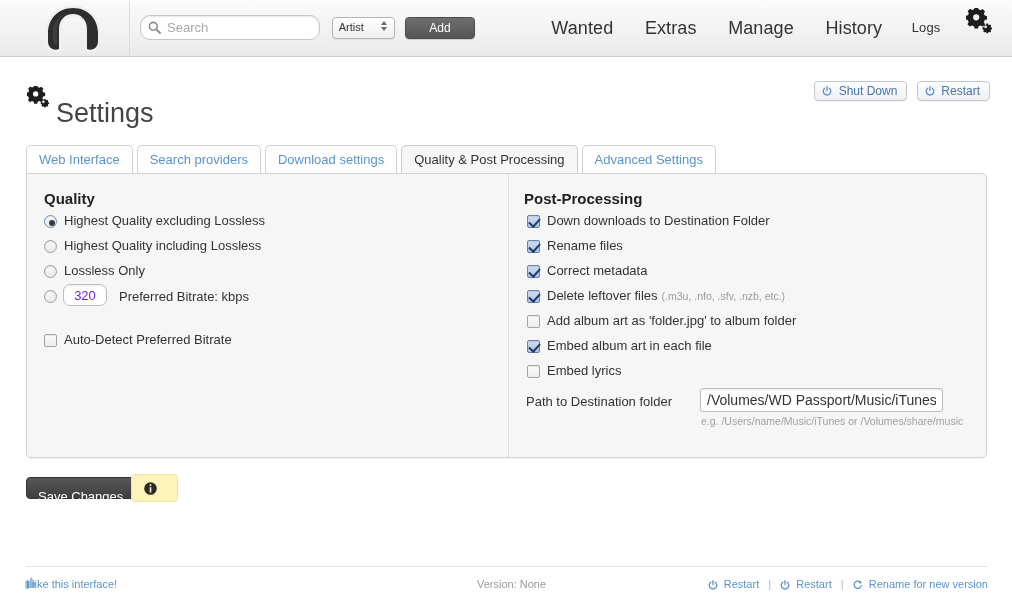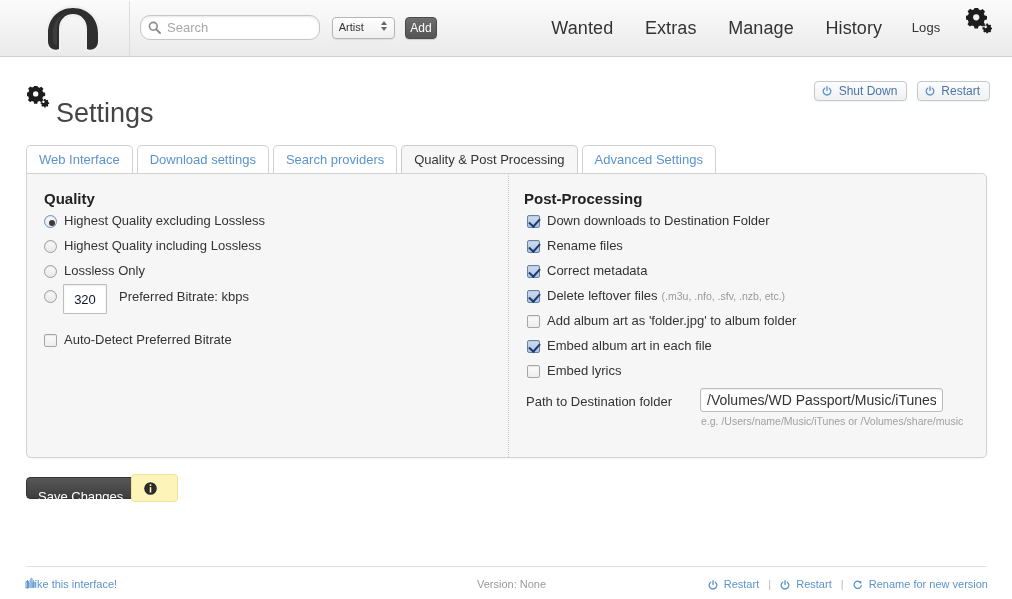--- a/index.html
+++ b/index.html
@@ -56,21 +56,21 @@
   }
   #artist-select .sel-arrows i {
     display:block; width:0; height:0; border-left:3.5px solid transparent;
     border-right:3.5px solid transparent;
   }
   #artist-select .sel-arrows i.up { border-bottom:4px solid #666; margin-bottom:2px; }
   #artist-select .sel-arrows i.dn { border-top:4px solid #666; }
 
   #add-button {
     display:inline-block; vertical-align:middle; margin-left:7px;
-    height:22px; line-height:21px; padding:0 4px;
+    height:22px; line-height:21px; padding:0 23px;
     background:linear-gradient(to bottom,#6e6e6e,#555555);
     border:1px solid #4b4b4b; border-radius:4px;
     color:#fff; font-size:12px; cursor:pointer;
     box-shadow:0 1px 1px rgba(0,0,0,.15);
   }
 
   #mainnav { position:absolute; right:12px; top:0; height:56px; }
   #mainnav a {
     display:inline-block; vertical-align:middle; line-height:56px;
     color:#333; text-decoration:none; padding:0 14px;
@@ -165,23 +165,23 @@
   .cbox.checked:after {
     content:''; position:absolute; left:3px; top:0px;
     width:5px; height:9px; border:solid #1e3a6b;
     border-width:0 2px 2px 0; transform:rotate(42deg);
   }
   .hint-inline { color:#9a9a9a; font-size:10.5px; margin-left:4px; }
 
   
   #bitrate-input {
     position:absolute; left:19px; top:-4px;
-    width:44px; height:30px; text-align:center;
-    background:#fff; border:1px solid #bdbdbd; border-radius:1px;
-    font-family:"Liberation Sans", sans-serif; font-size:13px; color:#0f172a;
+    width:44px; height:22px; text-align:center;
+    background:#fff; border:1px solid #bdbdbd; border-radius:7px;
+    font-family:"Liberation Sans", sans-serif; font-size:13px; color:#6d28d9;
     box-shadow:inset 0 1px 2px rgba(0,0,0,.08);
     outline:none;
   }
   #bitrate-label { position:absolute; left:75px; top:1px; font-size:13px; color:#333; white-space:nowrap; }
 
   
   #path-label { position:absolute; left:526px; top:394px; font-size:13px; color:#333; }
   #path-input {
     position:absolute; left:700px; top:388px; width:243px; height:24px;
     padding:0 6px;
@@ -315,22 +315,22 @@
       <svg width="10" height="10" viewBox="0 0 12 12">
         <path d="M3.2 2.6 A4.6 4.6 0 1 0 8.8 2.6" fill="none" stroke="#5b94cc" stroke-width="1.6" stroke-linecap="round"></path>
         <line x1="6" y1="0.8" x2="6" y2="5.4" stroke="#5b94cc" stroke-width="1.6" stroke-linecap="round"></line>
       </svg>
     </span><span>Restart</span>
   </span>
 </div>
 
 <div id="tabs">
   <div class="tab">Web Interface</div>
+  <div class="tab">Search providers</div>
   <div class="tab">Download settings</div>
-  <div class="tab">Search providers</div>
   <div class="tab active">Quality &amp; Post Processing</div>
   <div class="tab">Advanced Settings</div>
 </div>
 
 <div id="panel">
   <div id="col-left"></div>
   <div id="col-right"></div>
 </div>
 
 <div class="sec-title" id="quality-title">Quality</div>

